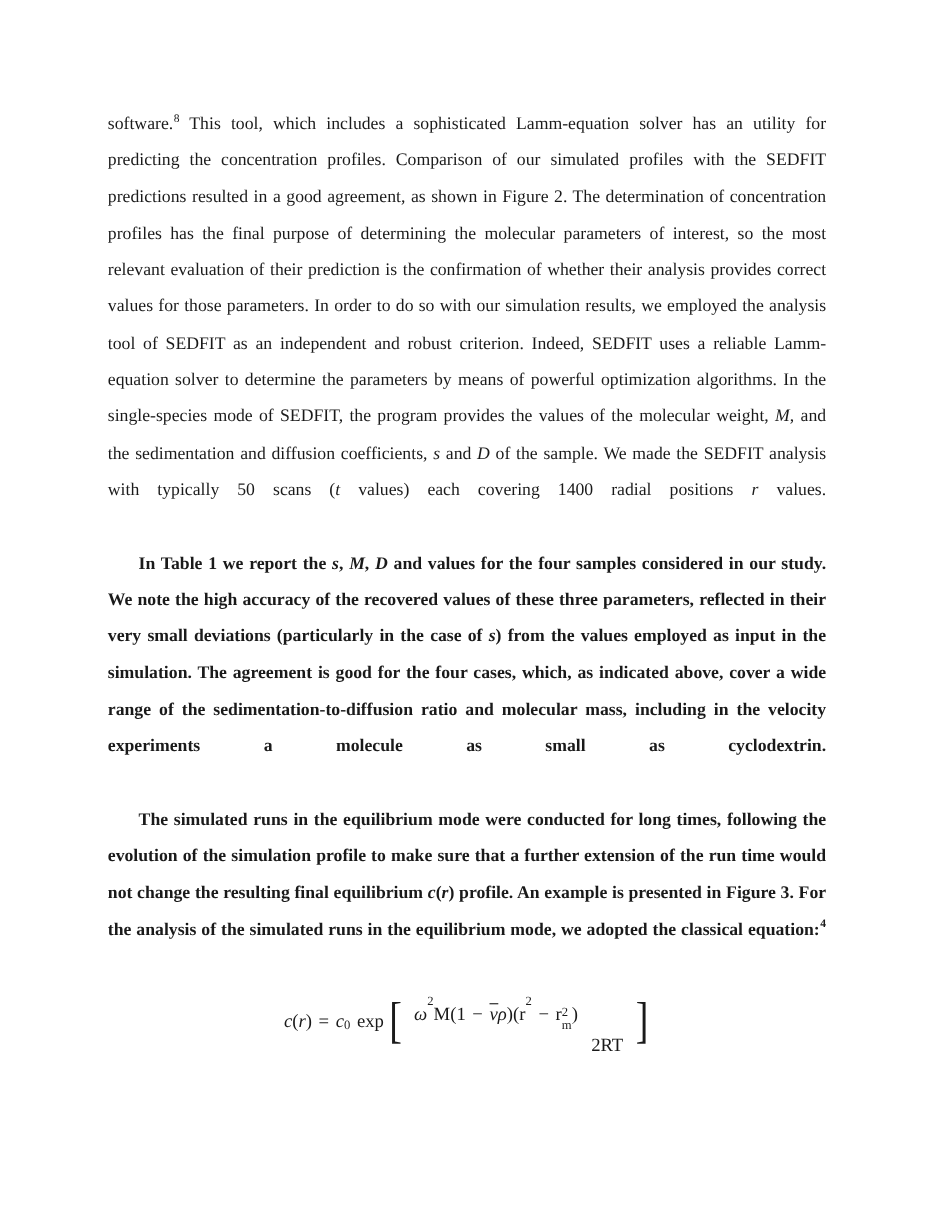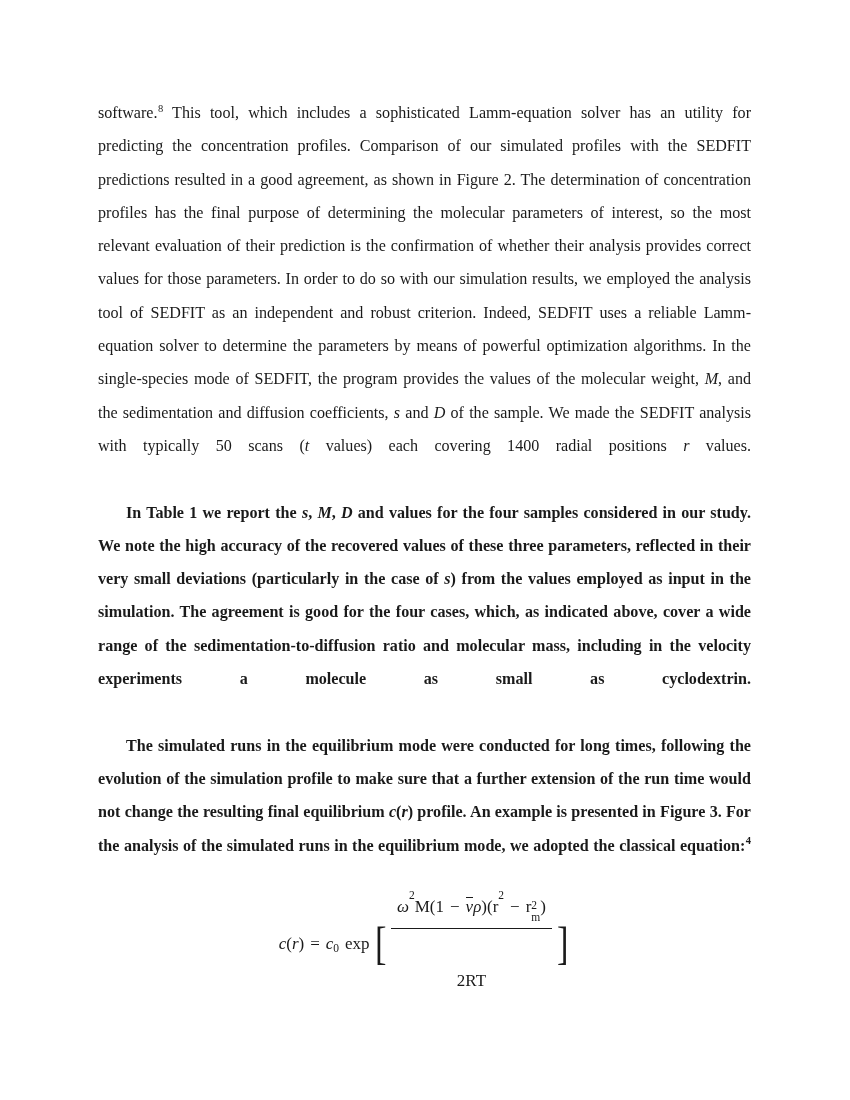--- a/index.html
+++ b/index.html
@@ -101,21 +101,21 @@
     font-size: 46px;
     font-weight: 300;
     line-height: 0.82;
     transform: scaleX(0.75);
     font-family: "Liberation Serif", "DejaVu Serif", serif;
   }
   .bracket.left  { margin-right: 0px; }
   .bracket.right { margin-left: 0px; }
   .frac {
     display: inline-flex;
-    flex-direction: column;
+    flex-direction: row;
     align-items: center;
     justify-content: center;
     vertical-align: middle;
     margin: 0 3px;
   }
   .frac .num {
     padding: 0 6px 2px 6px;
     white-space: nowrap;
   }
   .frac .bar {

